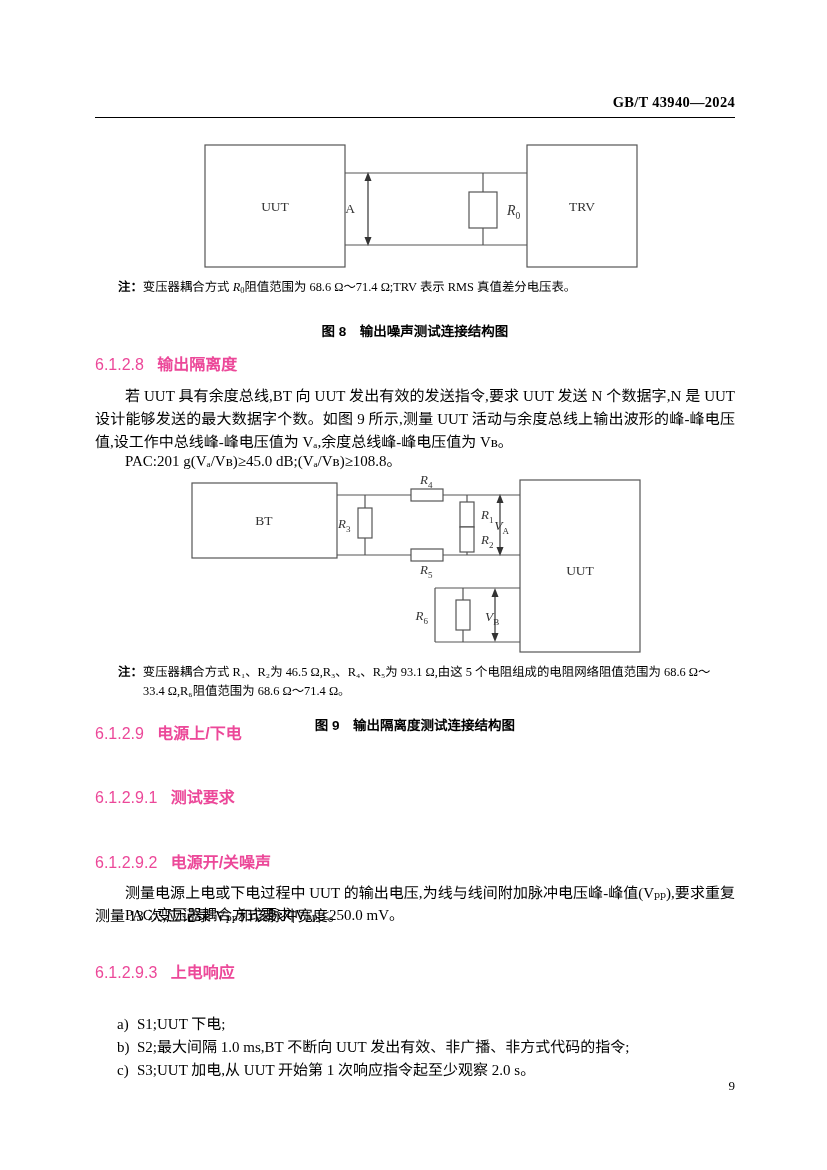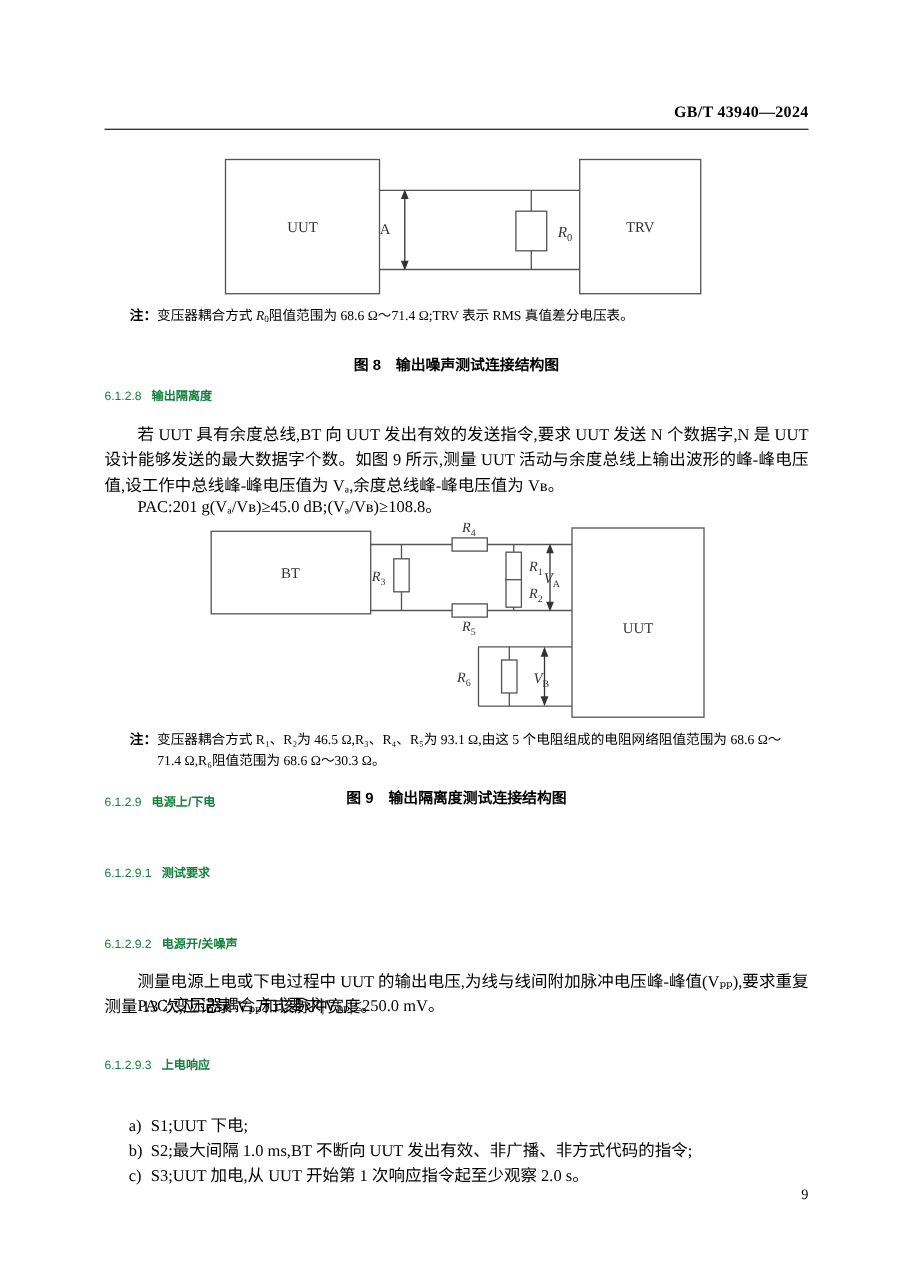--- a/index.html
+++ b/index.html
@@ -41,23 +41,23 @@
     width: 640px;
     height: 1px;
     background: #000;
   }
 
   
   .abs { position: absolute; }
 
   .section-heading {
     font-family: "Liberation Sans", "DejaVu Sans", sans-serif;
-    font-size: 11px;
+    font-size: 16px;
     font-weight: bold;
-    color: #15803d;
+    color: #ec4899;
     white-space: nowrap;
   }
   .section-heading .num {
     font-weight: normal;
     letter-spacing: 0px;
   }
   .fig-caption {
     font-family: "Liberation Sans", "DejaVu Sans", sans-serif;
     font-size: 13.5px;
     font-weight: bold;
@@ -230,21 +230,21 @@
       </text>
       <text x="390" y="146" font-family="Liberation Serif, serif" font-size="13.5" font-style="italic" fill="#333333">
         <tspan>V</tspan><tspan dy="3.5" font-size="9" font-style="normal">B</tspan>
       </text>
     </svg>
   </div>
 
   <div class="abs note-text" style="left:118px; top:663px; width:617px;">
     <span class="notelabel">注：</span><span>变压器耦合方式 R₁、R₂为 46.5 Ω,R₃、R₄、R₅为 93.1 Ω,由这 5 个电阻组成的电阻网络阻值范围为 68.6 Ω～</span>
   </div>
-  <div class="abs note-text" style="left:143px; top:682px; width:592px;">71.4 Ω,R₆阻值范围为 68.6 Ω～30.3 Ω。</div>
+  <div class="abs note-text" style="left:143px; top:682px; width:592px;">33.4 Ω,R₆阻值范围为 68.6 Ω～71.4 Ω。</div>
 
   <div class="abs fig-caption" style="top:714px;">图 9　输出隔离度测试连接结构图</div>
 
   <div class="abs section-heading" style="left:95px; top:720px;">
     <span class="num">6.1.2.9</span>&nbsp;&nbsp;&nbsp;<span>电源上/下电</span>
   </div>
 
   <div class="abs section-heading" style="left:95px; top:784px;">
     <span class="num">6.1.2.9.1</span>&nbsp;&nbsp;&nbsp;<span>测试要求</span>
   </div>

